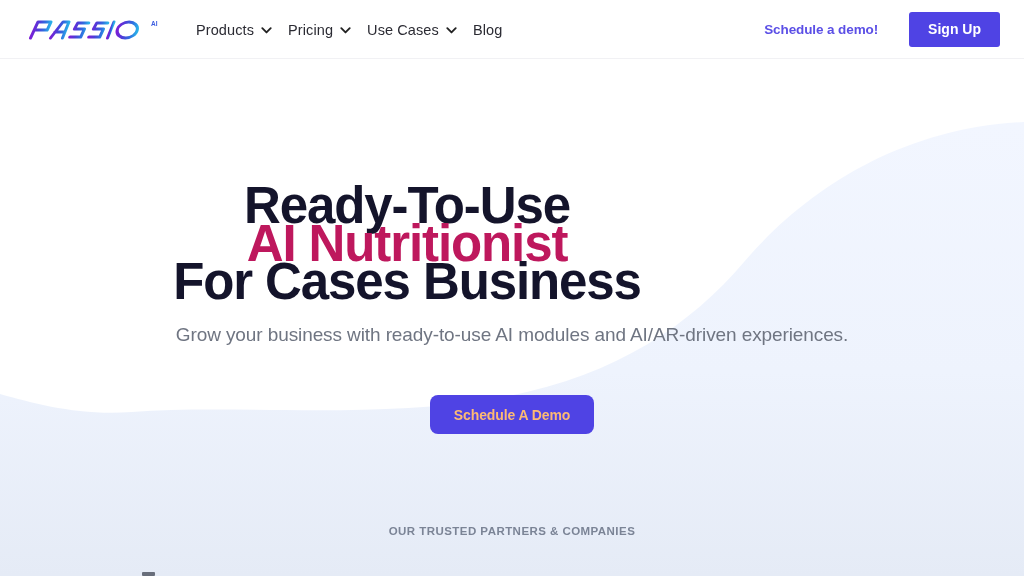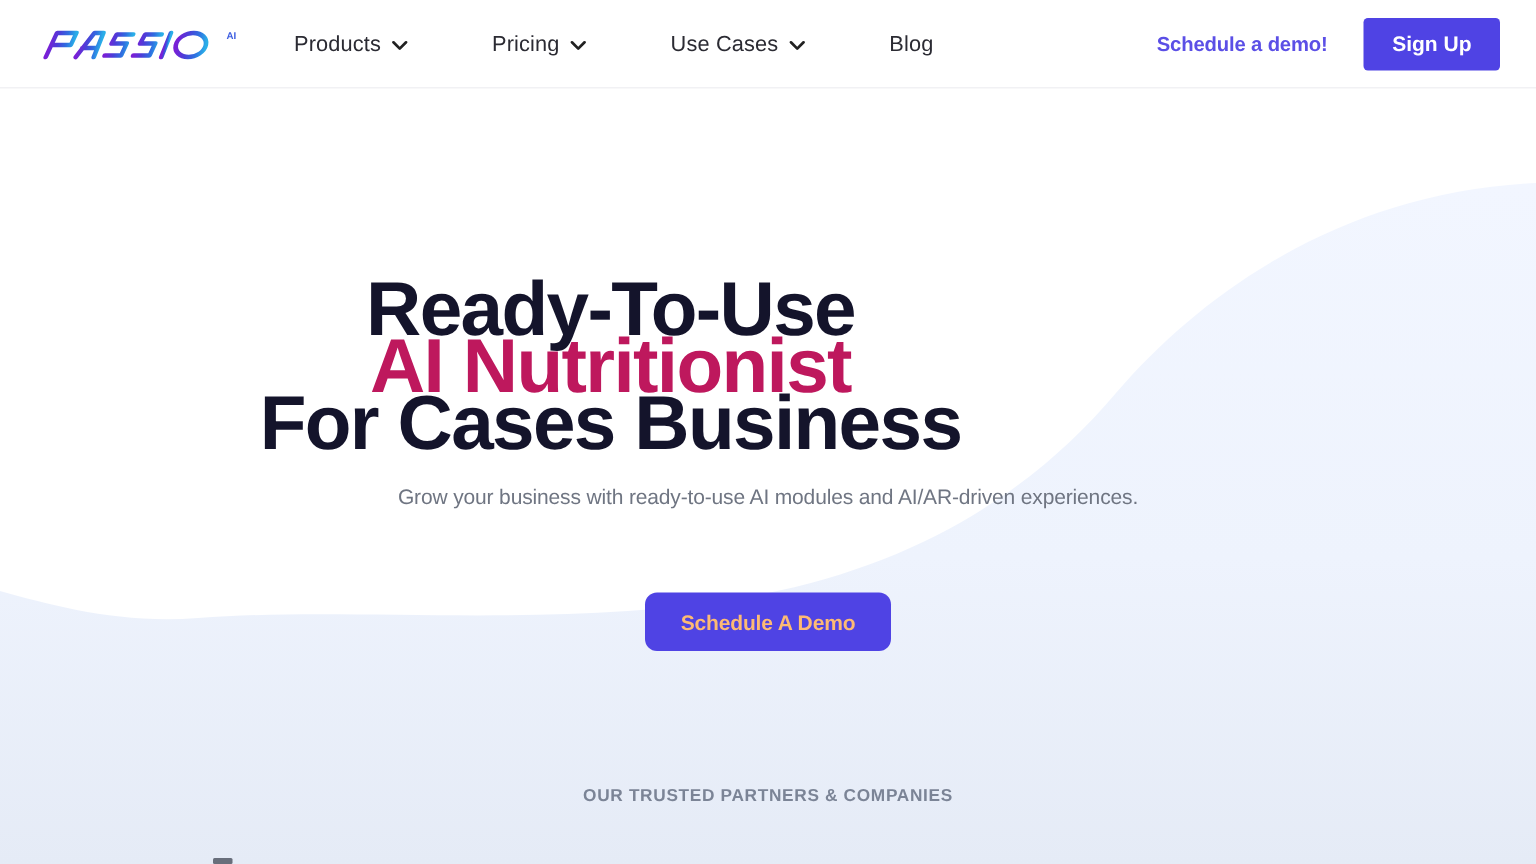--- a/index.html
+++ b/index.html
@@ -59,21 +59,21 @@
   }
   .logo svg { display: block; }
 
   .nav {
     position: absolute;
     left: 196px;
     top: 0;
     height: 59px;
     display: flex;
     align-items: center;
-    gap: 56px;
+    gap: 16px;
   }
   .nav-item {
     display: flex;
     align-items: center;
     gap: 7px;
     font-size: 14.5px;
     color: #2b2b33;
     letter-spacing: 0.1px;
     cursor: pointer;
     white-space: nowrap;
@@ -86,21 +86,21 @@
     margin-top: 2px;
   }
 
   .header-right {
     position: absolute;
     right: 24px;
     top: 0;
     height: 59px;
     display: flex;
     align-items: center;
-    gap: 1px;
+    gap: 8px;
   }
   .demo-link {
     font-size: 13.5px;
     font-weight: bold;
     color: #5b4fe6;
     cursor: pointer;
     white-space: nowrap;
     margin-right: 23px;
     letter-spacing: -0.1px;
   }
@@ -153,21 +153,21 @@
     color: #14142b;
   }
   .headline .line { display: block; }
   .headline .accent { color: #be185d; }
 
   .subhead {
     position: absolute;
     top: 263px;
     left: 0;
     width: 1024px;
-    font-size: 14px;
+    font-size: 19px;
     color: #6f7582;
     letter-spacing: -0.1px;
     line-height: 1.4;
   }
 
   .cta-wrap {
     position: absolute;
     top: 336px;
     left: 0;
     width: 1024px;

